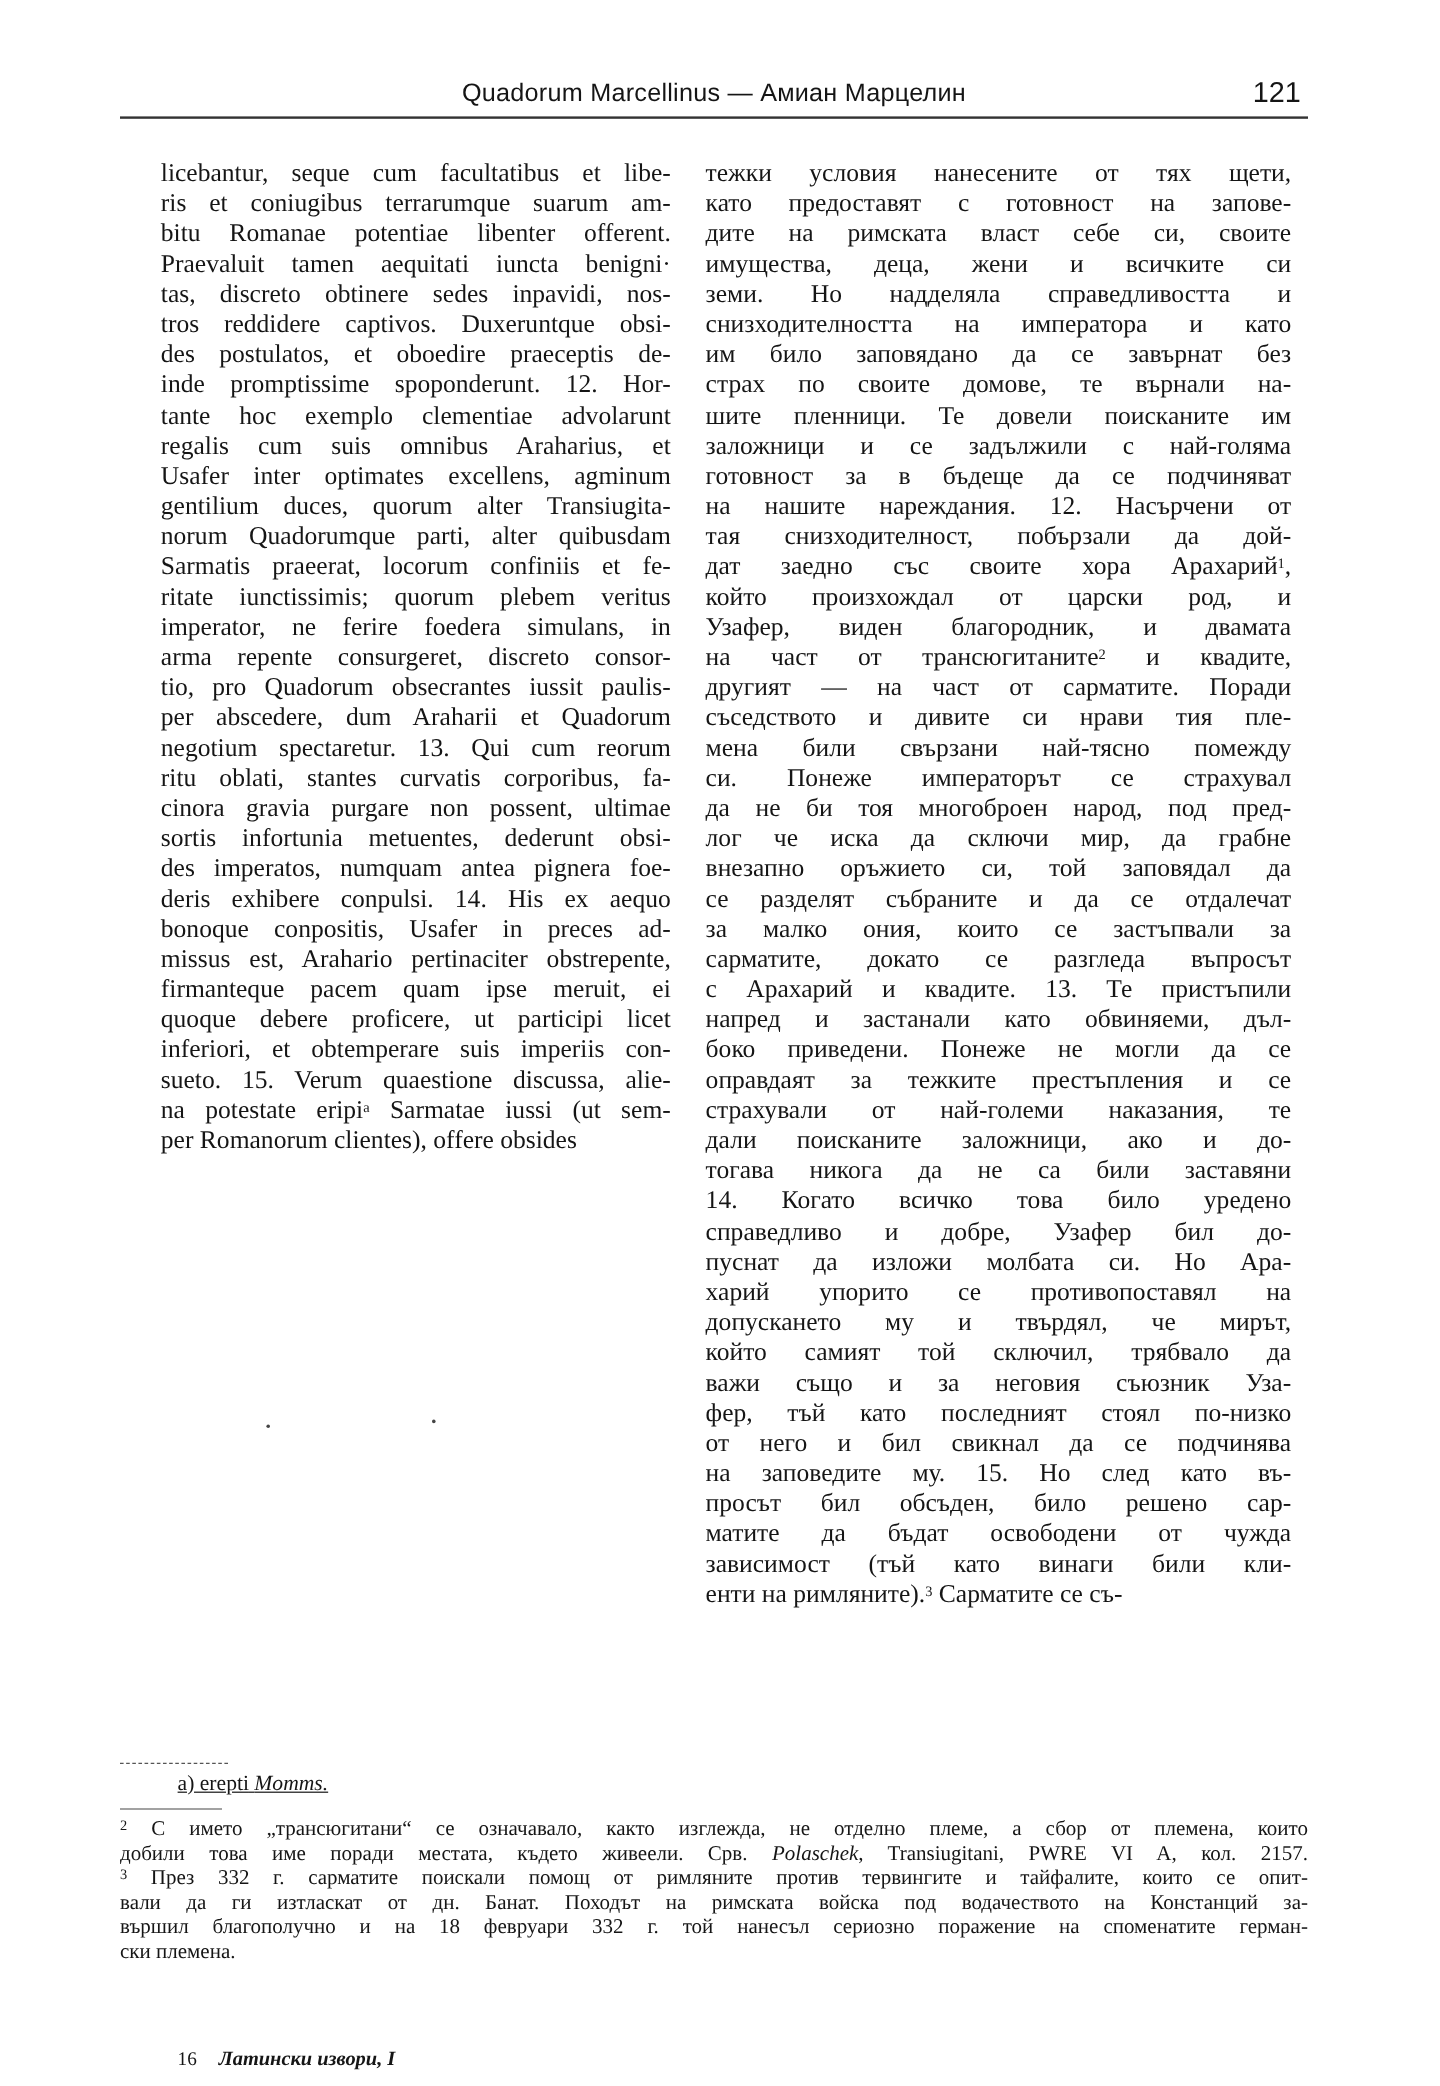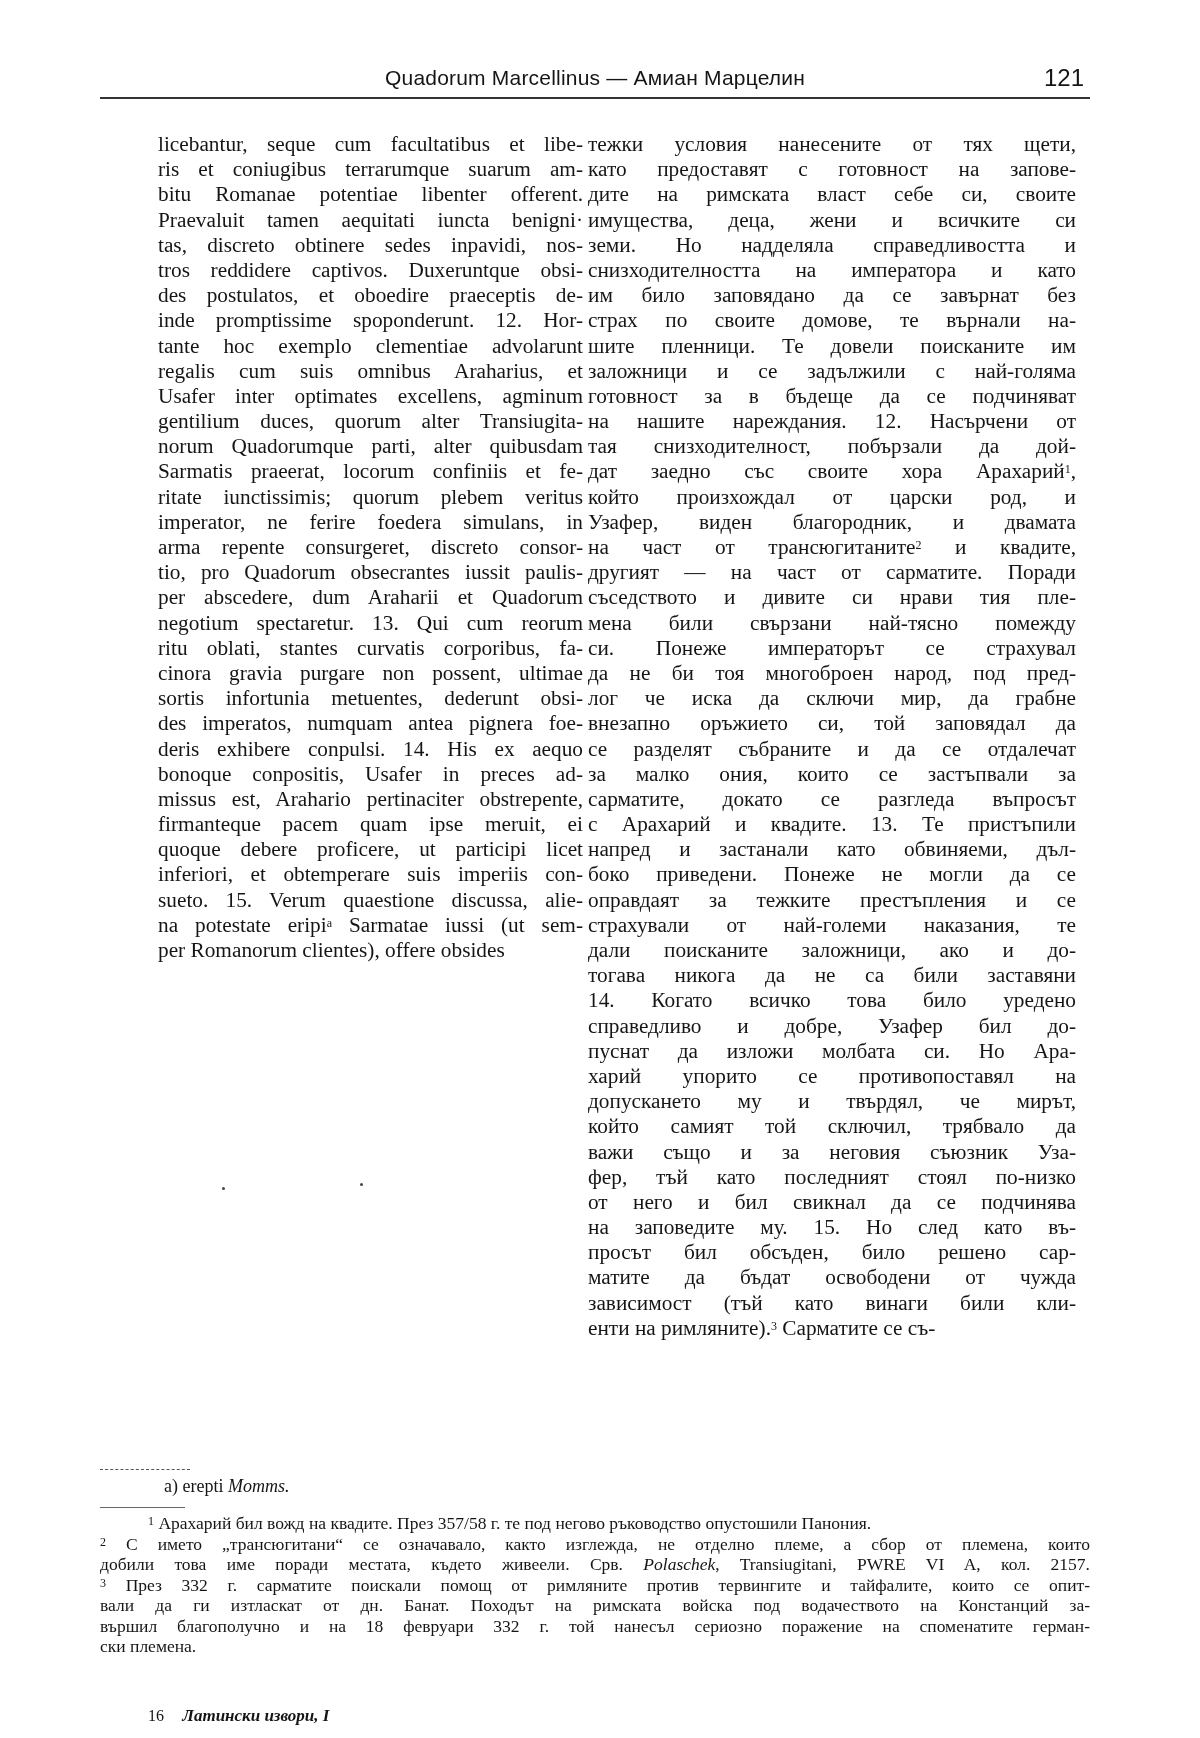--- a/index.html
+++ b/index.html
@@ -6,25 +6,25 @@
   body { width: 1200px; height: 1738px; position: relative; overflow: hidden;
          font-family: "Liberation Serif", "DejaVu Serif", serif; color: #151515; }
   .running-head { position: absolute; left: 100px; top: 62px; width: 990px; height: 34px; }
   .rh-title { position: absolute; left: 0; right: 0; top: 4px; text-align: center;
               font-size: 21px; letter-spacing: 0.2px; font-family: "Liberation Sans Narrow","Liberation Sans", sans-serif; }
   .rh-page { position: absolute; right: 6px; top: 2px; font-size: 24px; font-family: Liberation Sans, sans-serif; }
   .rh-rule { position: absolute; left: 100px; top: 97px; width: 990px; height: 0; border-top: 2px solid #333; }
   .col { position: absolute; top: 132px; font-size: 21.3px; line-height: 25.2px; text-align: justify; }
   .col .line { display: block; white-space: nowrap; text-align-last: justify; height: 25.2px; }
   .col .line.last { text-align-last: left; }
-  .col-latin { left: 134px; width: 425px; margin-left: 24px; }
+  .col-latin { left: 134px; width: 425px; }
   .col-bg { left: 588px; width: 488px; }
   sup { font-size: 12px; vertical-align: top; position: relative; top: -2px; }
   .app-rule { position: absolute; left: 100px; top: 1469px; width: 90px; border-top: 1px dashed #555; }
-  .app-note { position: absolute; left: 164px; top: 1476px; font-size: 18px; }
+  .app-note { position: absolute; left: 148px; top: 1476px; font-size: 18px; text-decoration: underline; }
   .fn-rule { position: absolute; left: 100px; top: 1507px; width: 85px; border-top: 1px solid #666; }
   .footnotes { position: absolute; left: 100px; top: 1513px; width: 990px; font-size: 17.5px; line-height: 20.5px; }
   .fn { display: block; text-align: justify; text-align-last: justify; white-space: nowrap; }
   .fn.indent { padding-left: 48px; }
   .fn.last { text-align-last: left; }
   .signature { position: absolute; left: 148px; top: 1706px; font-size: 17px; }
   .sig-num { font-size: 16px; margin-right: 14px; }
   .sig-text { font-weight: bold; font-style: italic; }
   em { font-style: italic; }
   .dot { position: absolute; width: 3px; height: 3px; background: #444; border-radius: 50%; }
@@ -129,21 +129,20 @@
 <div class="dot" style="left:360px;top:1183px"></div>
 
 <div class="app-rule"></div>
 <div class="app-note">
   <span>a) erepti</span>
   <em>Momms.</em>
 </div>
 
 <div class="fn-rule"></div>
 <div class="footnotes">
-  <span class="fn indent last"><sup>1</sup> <span>Арахарий бил вожд на квадите. През 357/58 г. те под негово ръководство опустошили Панония.</span></span>
   <span class="fn"><sup>2</sup> <span>С името „трансюгитани“ се означавало, както изглежда, не отделно племе, а сбор от племена, които</span></span>
   <span class="fn"><span>добили това име поради местата, където живеели. Срв. </span><em>Polaschek</em><span>, Transiugitani, PWRE VI A, кол. 2157.</span></span>
   <span class="fn"><sup>3</sup> <span>През 332 г. сарматите поискали помощ от римляните против тервингите и тайфалите, които се опит-</span></span>
   <span class="fn">вали да ги изтласкат от дн. Банат. Походът на римската войска под водачеството на Констанций за-</span>
   <span class="fn">вършил благополучно и на 18 февруари 332 г. той нанесъл сериозно поражение на споменатите герман-</span>
   <span class="fn last">ски племена.</span>
 </div>
 
 <div class="signature">
   <span class="sig-num">16</span>

